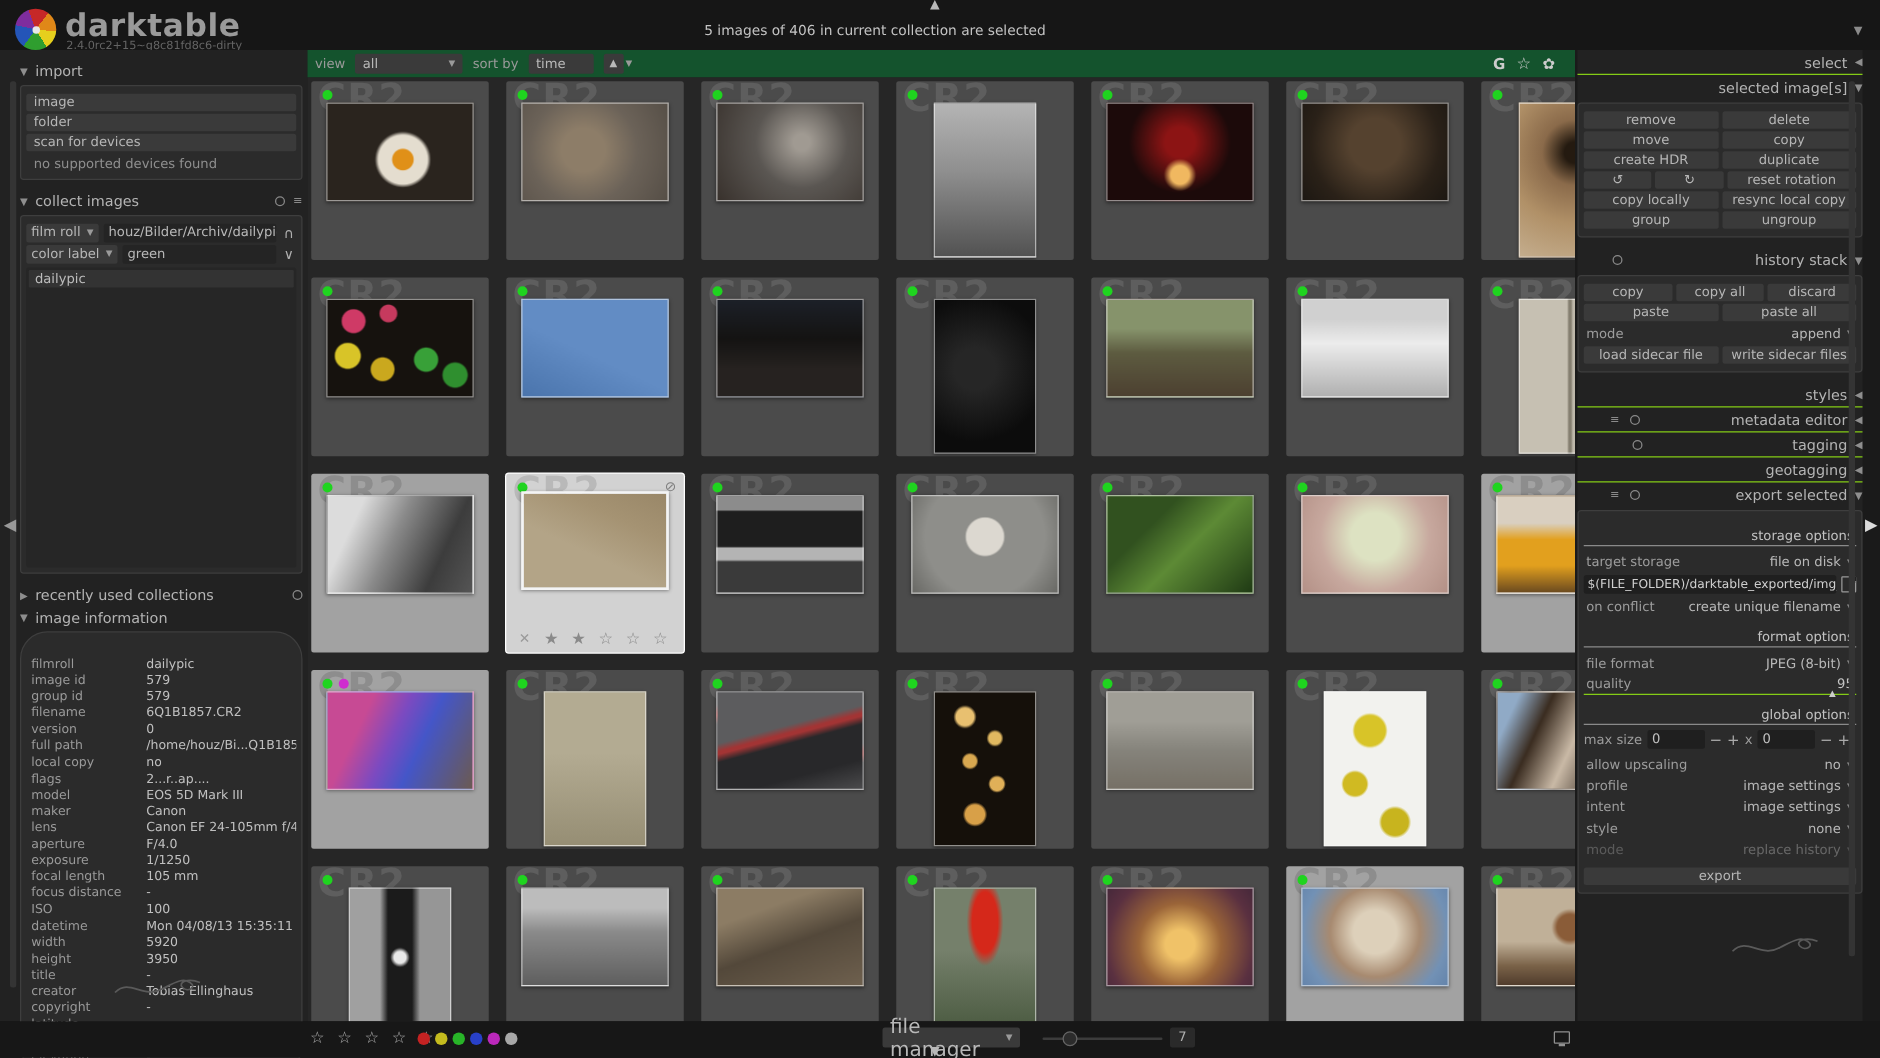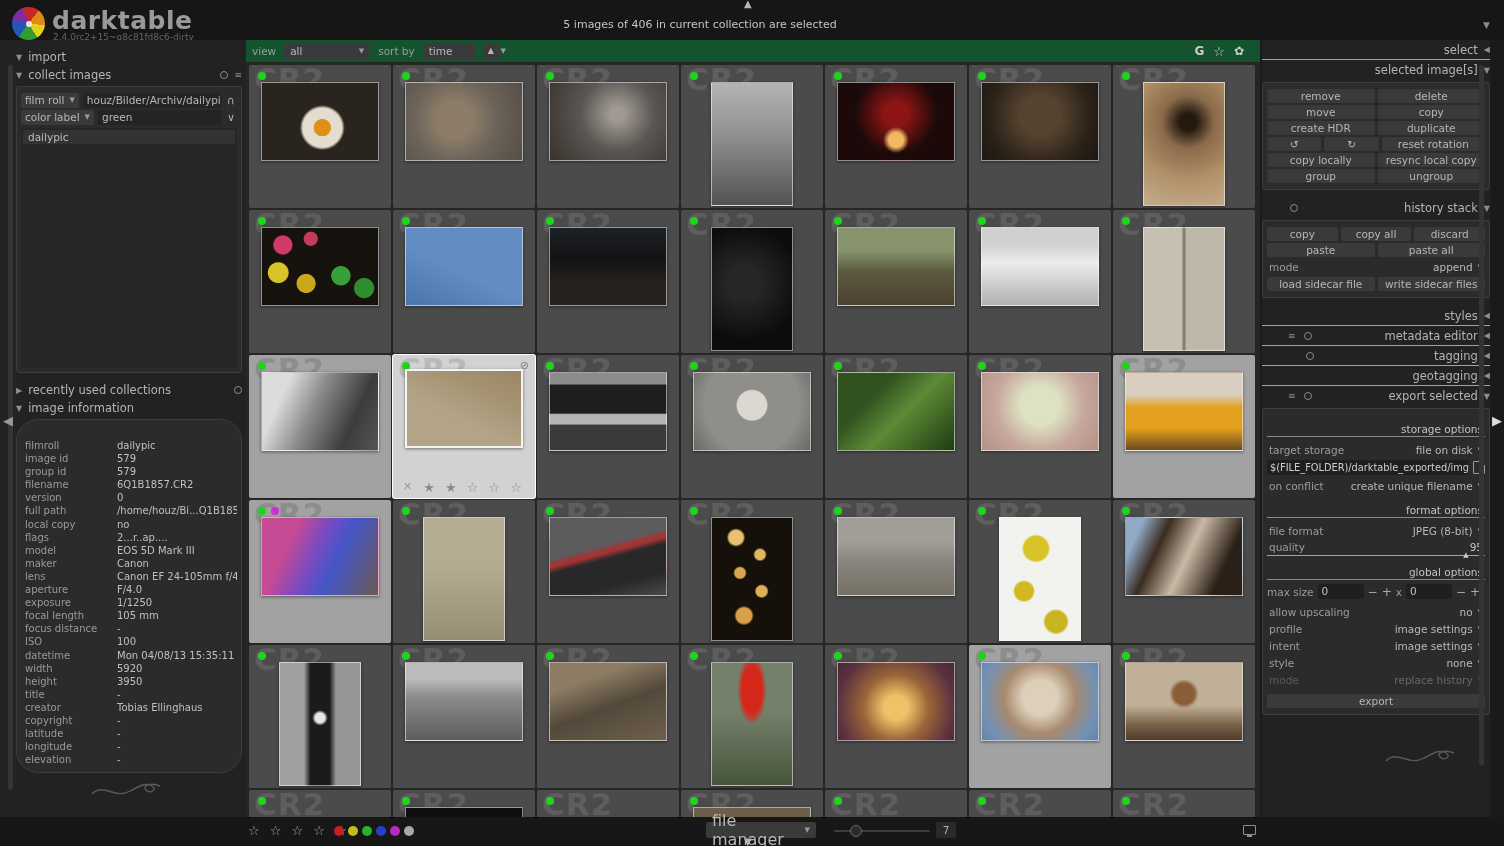--- a/index.html
+++ b/index.html
@@ -94,21 +94,21 @@
   #view-dd { width:86px; } #sort-dd { width:52px;gap:48px; }
   .tb-dd .dd-caret { margin-left:auto; }
   #sort-dir { background:#3a3a3a; border-radius:2px; width:16px; height:16px; text-align:center;
     line-height:16px; font-size:8px; color:#b8b8b8; }
   #overlay-icons { margin-left:auto; display:flex; gap:9px; align-items:center; color:#cccccc; padding-right:10px; }
   #grouping-icon { font-weight:bold; font-size:12px; }
   #star-toggle-icon { font-size:13px; }
   #gear-icon { font-size:12px; }
 
   #grid { position:absolute; left:246px; top:62px; width:1014px; height:755px; background:#262626;
-    display:grid; grid-template-columns:repeat(7,142px); grid-auto-rows:143px; gap:2px; padding:3px 0 0 3px; overflow:hidden; }
+    display:grid; grid-template-columns:repeat(7,142px); grid-auto-rows:143px; gap:14px; padding:3px 0 0 3px; overflow:hidden; }
   .cell { position:relative; background:#4b4b4b; border-radius:2px; overflow:hidden; cursor:pointer; }
   .cell.selected { background:#a2a2a2; }
   .cell.hover { background:#d2d2d2; box-shadow:0 0 0 1px #ffffff; }
   .ext { position:absolute; top:-4px; left:5px; font-size:31px; font-weight:bold; color:#5e5e5e; letter-spacing:1px; }
   .cell.selected .ext { color:#8d8d8d; }
   .cell.hover .ext { color:#b9b9b9; }
   .dot { position:absolute; top:7px; width:8px; height:8px; border-radius:50%; }
   .img { position:absolute; top:17px; left:50%; transform:translateX(-50%);
     border:1px solid rgba(250,250,250,0.55); box-shadow:0 1px 3px rgba(0,0,0,0.45); }
   .img.l { width:118px; height:79px; }
@@ -145,20 +145,28 @@
 </div>
 
 <div id="left-panel">
   <div id="left-scrollbar"></div>
   <div class="lp-inner">
 
     <div class="section-h">
       <span class="tri">▼</span>
       <span>import</span>
     </div>
+    <div class="box">
+      <div id="import-buttons">
+          <div class="flat-btn">image</div>
+          <div class="flat-btn">folder</div>
+          <div class="flat-btn">scan for devices</div>
+        </div>
+      <div class="note">no supported devices found</div>
+    </div>
 
     <div class="section-h">
       <span class="tri">▼</span>
       <span>collect images</span>
       <span class="hdr-icons">
         <span class="reset-icon"></span>
         <span class="preset-icon">≡</span>
       </span>
     </div>
     <div class="box">

